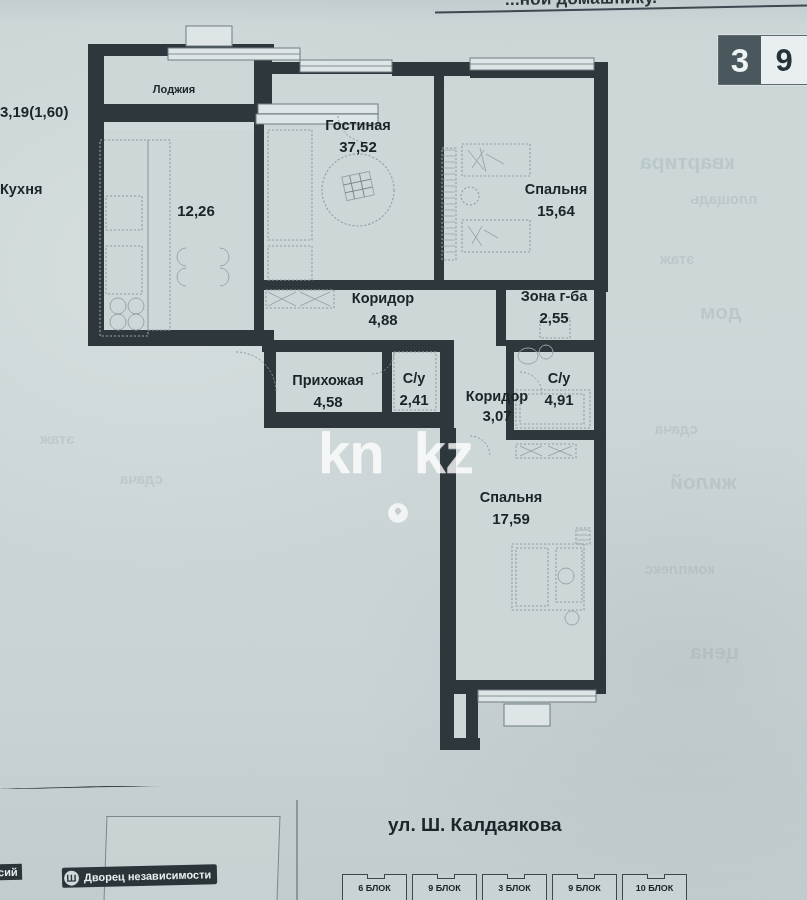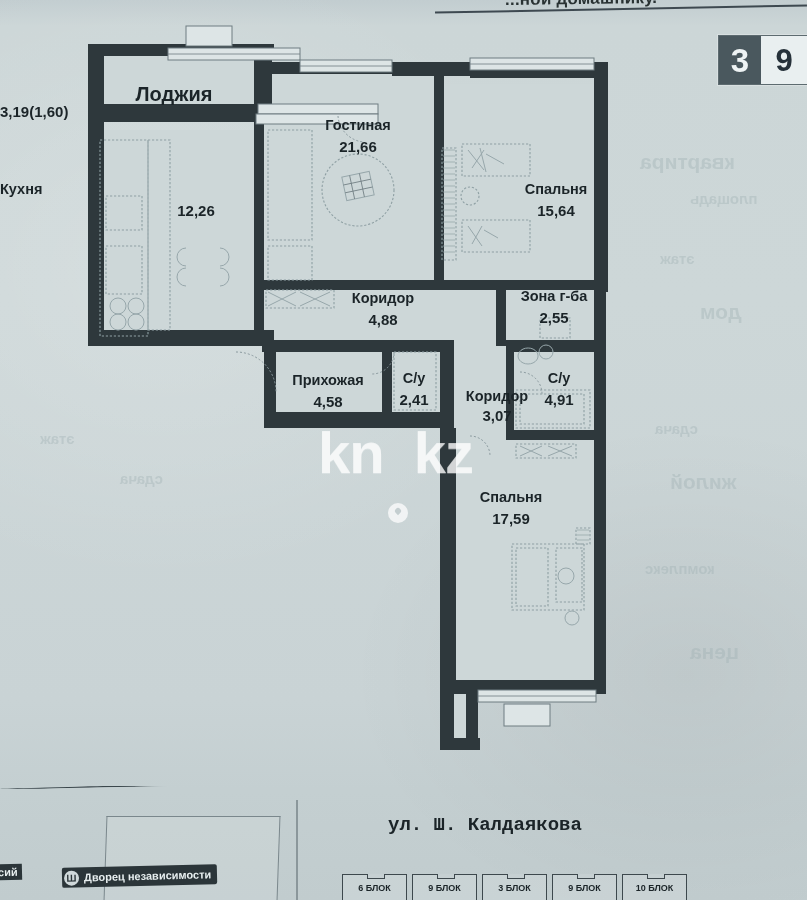--- a/index.html
+++ b/index.html
@@ -96,21 +96,21 @@
   #inset{position:absolute;left:0;top:786px;width:807px;height:114px;overflow:hidden;}
   .inset-sep{
     position:absolute;left:0;top:2px;width:807px;height:0;
     border-top:2px solid #3b474c;
     border-radius:50%;
     transform:rotate(-1.3deg);
     transform-origin:left center;
   }
   .street-name{
     position:absolute;left:388px;top:814px;
-    font-size:19px;font-weight:bold;color:#1b2428;white-space:nowrap;font-family:Liberation Mono, monospace;
+    font-size:19px;font-weight:bold;color:#1b2428;white-space:nowrap;
   }
   .bld-outline{
     position:absolute;left:105px;top:816px;width:172px;height:84px;
     border:1.5px solid #7a878c;border-bottom:none;
     background:rgba(255,255,255,.10);
     transform:skewX(-2deg);
   }
   .poi{
     position:absolute;left:62px;top:866px;height:20px;
     display:flex;align-items:center;
@@ -375,26 +375,26 @@
     <path class="door" d="M236 352 a40 40 0 0 1 40 40"></path>
     <path class="door" d="M338 116 a28 28 0 0 0 26 26"></path>
     <path class="door" d="M394 348 a22 22 0 0 1 -22 22" transform="translate(0,4)"></path>
     <path class="door" d="M520 372 a22 22 0 0 1 22 22"></path>
     <path class="door" d="M470 436 a20 20 0 0 1 20 20"></path>
   </g>
 </svg>
 </div>
 
 <div id="room-labels">
-    <div style="position: absolute; left: 0px; top: 83px; width: 348px; text-align: center; font-size: 20px; font-weight: bold; color: rgb(27, 36, 40); white-space: nowrap;">Лоджия</div>
+    <div style="position: absolute; left: 0px; top: 83px; width: 348px; text-align: center; font-size: 11px; font-weight: bold; color: rgb(27, 36, 40); white-space: nowrap;">Лоджия</div>
     <div style="position: absolute; left: 0px; top: 103px; width: 348px; text-align: left; font-size: 15px; font-weight: bold; color: rgb(27, 36, 40); white-space: nowrap;">3,19(1,60)</div>
     <div style="position: absolute; left: 0px; top: 181px; width: 392px; text-align: left; font-size: 14.5px; font-weight: bold; color: rgb(27, 36, 40); white-space: nowrap;">Кухня</div>
     <div style="position: absolute; left: 0px; top: 202px; width: 392px; text-align: center; font-size: 15px; font-weight: bold; color: rgb(27, 36, 40); white-space: nowrap;">12,26</div>
     <div style="position: absolute; left: 0px; top: 117px; width: 716px; text-align: center; font-size: 14.5px; font-weight: bold; color: rgb(27, 36, 40); white-space: nowrap;">Гостиная</div>
-    <div style="position: absolute; left: 0px; top: 138px; width: 716px; text-align: center; font-size: 15px; font-weight: bold; color: rgb(27, 36, 40); white-space: nowrap;">21,66</div>
+    <div style="position: absolute; left: 0px; top: 138px; width: 716px; text-align: center; font-size: 15px; font-weight: bold; color: rgb(27, 36, 40); white-space: nowrap;">37,52</div>
     <div style="position: absolute; left: 0px; top: 181px; width: 1112px; text-align: center; font-size: 14.5px; font-weight: bold; color: rgb(27, 36, 40); white-space: nowrap;">Спальня</div>
     <div style="position: absolute; left: 0px; top: 202px; width: 1112px; text-align: center; font-size: 15px; font-weight: bold; color: rgb(27, 36, 40); white-space: nowrap;">15,64</div>
     <div style="position: absolute; left: 0px; top: 290px; width: 766px; text-align: center; font-size: 14.5px; font-weight: bold; color: rgb(27, 36, 40); white-space: nowrap;">Коридор</div>
     <div style="position: absolute; left: 0px; top: 311px; width: 766px; text-align: center; font-size: 15px; font-weight: bold; color: rgb(27, 36, 40); white-space: nowrap;">4,88</div>
     <div style="position: absolute; left: 0px; top: 288px; width: 1108px; text-align: center; font-size: 14.5px; font-weight: bold; color: rgb(27, 36, 40); white-space: nowrap;">Зона г-ба</div>
     <div style="position: absolute; left: 0px; top: 309px; width: 1108px; text-align: center; font-size: 15px; font-weight: bold; color: rgb(27, 36, 40); white-space: nowrap;">2,55</div>
     <div style="position: absolute; left: 0px; top: 372px; width: 656px; text-align: center; font-size: 14.5px; font-weight: bold; color: rgb(27, 36, 40); white-space: nowrap;">Прихожая</div>
     <div style="position: absolute; left: 0px; top: 393px; width: 656px; text-align: center; font-size: 15px; font-weight: bold; color: rgb(27, 36, 40); white-space: nowrap;">4,58</div>
     <div style="position: absolute; left: 0px; top: 370px; width: 828px; text-align: center; font-size: 14.5px; font-weight: bold; color: rgb(27, 36, 40); white-space: nowrap;">С/у</div>
     <div style="position: absolute; left: 0px; top: 391px; width: 828px; text-align: center; font-size: 15px; font-weight: bold; color: rgb(27, 36, 40); white-space: nowrap;">2,41</div>

